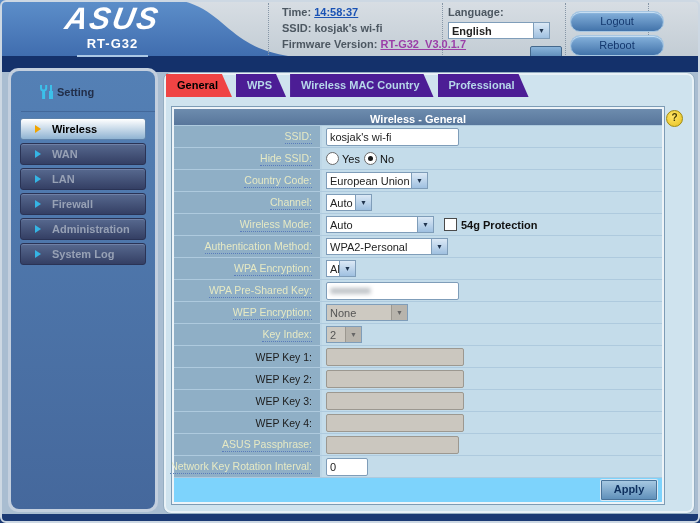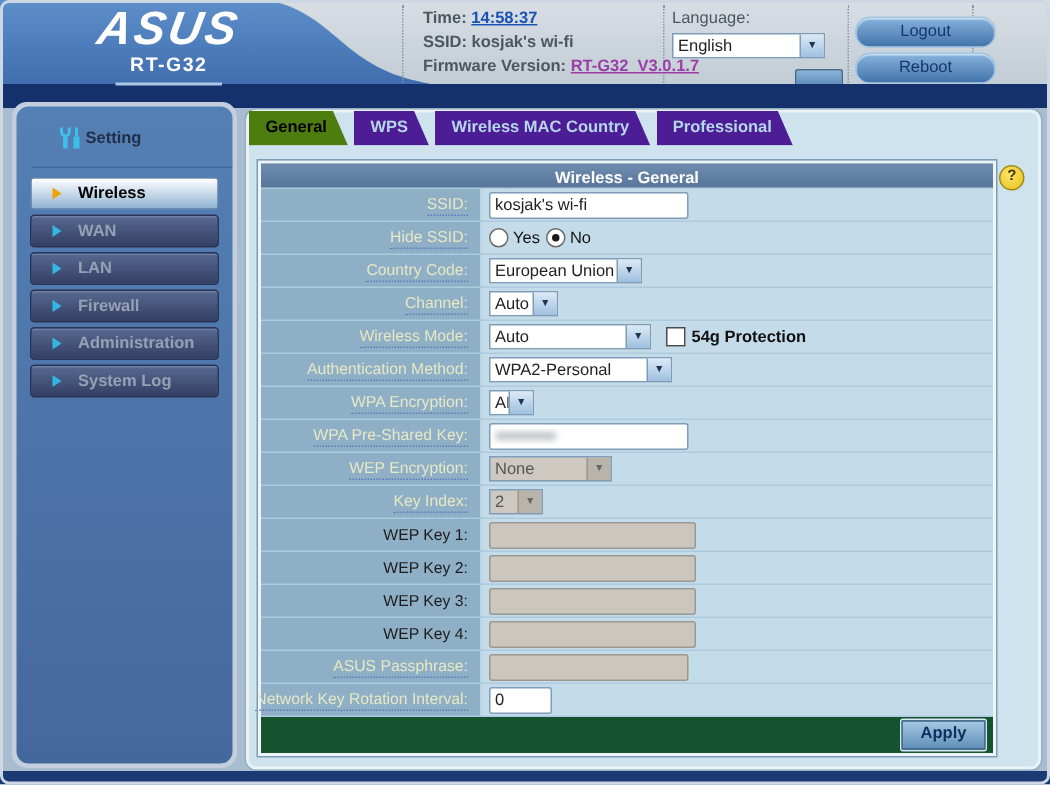--- a/index.html
+++ b/index.html
@@ -14,21 +14,21 @@
   .brand{position:absolute;left:30px;top:4px;width:165px;text-align:center;z-index:2;}
   .asus{font-size:31px;font-weight:bold;font-style:italic;color:#ffffff;letter-spacing:2px;
         transform:skewX(-10deg);line-height:30px;}
   .model-wrap{display:inline-block;border-bottom:2px solid #abc8e6;padding:0 10px 3px;}
   .model{color:#ffffff;font-weight:bold;font-size:13px;letter-spacing:1px;}
   .vsep{position:absolute;top:3px;height:52px;width:0;border-left:1px dotted #8696a6;}
   .info{position:absolute;left:282px;top:6px;font-size:11px;font-weight:bold;color:#4c5761;}
   .info p{margin:0 0 4px 0;white-space:nowrap;}
   .lnk-time{color:#1a52b4;text-decoration:underline;cursor:pointer;}
   .lnk-fw{color:#9b3fa8;text-decoration:underline;cursor:pointer;margin-top:42px;}
-  .lang{position:absolute;left:448px;top:6px;font-size:11px;font-weight:normal;color:#4c5761;}
+  .lang{position:absolute;left:448px;top:6px;font-size:11px;font-weight:bold;color:#4c5761;}
   .lang-sel{margin-top:4px;width:102px;}
   .minibtn{position:absolute;left:530px;top:46px;width:30px;height:12px;border:1px solid #44688c;
            border-radius:2px;background:linear-gradient(#8ab4da,#5583b2);cursor:pointer;}
   .pill{position:absolute;left:570px;width:92px;height:19px;border-radius:10px;cursor:pointer;
         background:linear-gradient(#86b2dc,#4273aa);border:1px solid #a6c6e2;
         box-shadow:inset 0 1px 1px #cfe4f4;color:#14386e;font-size:11px;font-weight:normal;
         text-align:center;line-height:18px;}
   .pill.logout{top:11px;} .pill.reboot{top:35px;}
 
   
@@ -54,21 +54,21 @@
        margin-right:7px;margin-left:2px;}
   .side-btn.active .tri{border-left-color:#f0a400;}
 
   
   .panel{position:absolute;left:163px;top:72px;width:530px;height:440px;background:#cfe3ee;
          border-radius:8px;border:1px solid #96aec2;box-shadow:inset 0 0 0 2px #e9f2f7;}
   .tabs{position:absolute;left:166px;top:74px;display:flex;gap:4px;z-index:5;}
   .tab{height:23px;line-height:23px;padding:0 14px 0 11px;font-size:11px;font-weight:bold;
        cursor:pointer;background:#4c1d95;color:#b6d7ea;
        clip-path:polygon(0 0,calc(100% - 10px) 0,100% 100%,0 100%);}
-  .tab.tab-active{background:#4d7c0f;color:#000;}
+  .tab.tab-active{background:#ef4444;color:#000;}
 
   
   .fbox{position:absolute;left:172px;top:107px;width:488px;background:#aecade;
         border:2px solid #eef4f8;outline:1px solid #7d9cb5;}
   .ftitle{height:16px;background:linear-gradient(#6d8cae,#58769b);color:#fff;
           font-size:11px;font-weight:bold;text-align:center;line-height:20px;}
   .frow{display:flex;height:21px;margin-top:1px;}
   .lcell{width:148px;background:#8fafc6;display:flex;align-items:center;justify-content:flex-end;
          padding-right:8px;box-sizing:border-box;border-right:2px solid #bdd6e6;}
   .ccell{flex:1;background:#c4dcea;display:flex;align-items:center;padding-left:4px;}
@@ -88,21 +88,21 @@
   .sel.dis{background:#cdc9c1;color:#555;cursor:default;}
   .sel.dis .arw{background:#b8b4ac;color:#666;border-left-color:#9c9890;}
   .ropt{display:flex;align-items:flex-end;margin-right:4px;font-size:11px;color:#111;cursor:pointer;}
   .radio{width:11px;height:11px;border-radius:50%;border:1px solid #6a6a6a;background:#fff;
          margin-right:3px;position:relative;}
   .radio.rsel::after{content:"";position:absolute;left:3px;top:3px;width:5px;height:5px;
                      border-radius:50%;background:#1a1a1a;}
   .cbx{width:11px;height:11px;border:1px solid #4a4a4a;background:#fff;margin:0 4px 0 10px;
        cursor:pointer;}
   .cbl{font-size:11px;font-weight:bold;color:#111;}
-  .ffoot{height:24px;margin-top:1px;background:#14532d;display:flex;align-items:center;
+  .ffoot{height:24px;margin-top:1px;background:#7dd3fc;display:flex;align-items:center;
          justify-content:flex-end;padding-right:5px;}
   .apply{height:18px;min-width:46px;background:linear-gradient(#a6c8e2,#6090ba);
          border:1px solid #4a7298;box-shadow:0 0 0 1px #d9e8f4;border-radius:1px;
          color:#0d2f5e;font-size:11px;font-weight:bold;text-align:center;line-height:17px;
          cursor:pointer;padding:0 4px;}
   .help{position:absolute;left:666px;top:110px;width:15px;height:15px;border-radius:50%;
         background:radial-gradient(circle at 40% 35%,#ffe466,#e6c120);border:1px solid #a08a10;
         color:#443a06;font-size:10px;font-weight:bold;text-align:center;line-height:14px;
         cursor:pointer;z-index:6;}
 </style>

